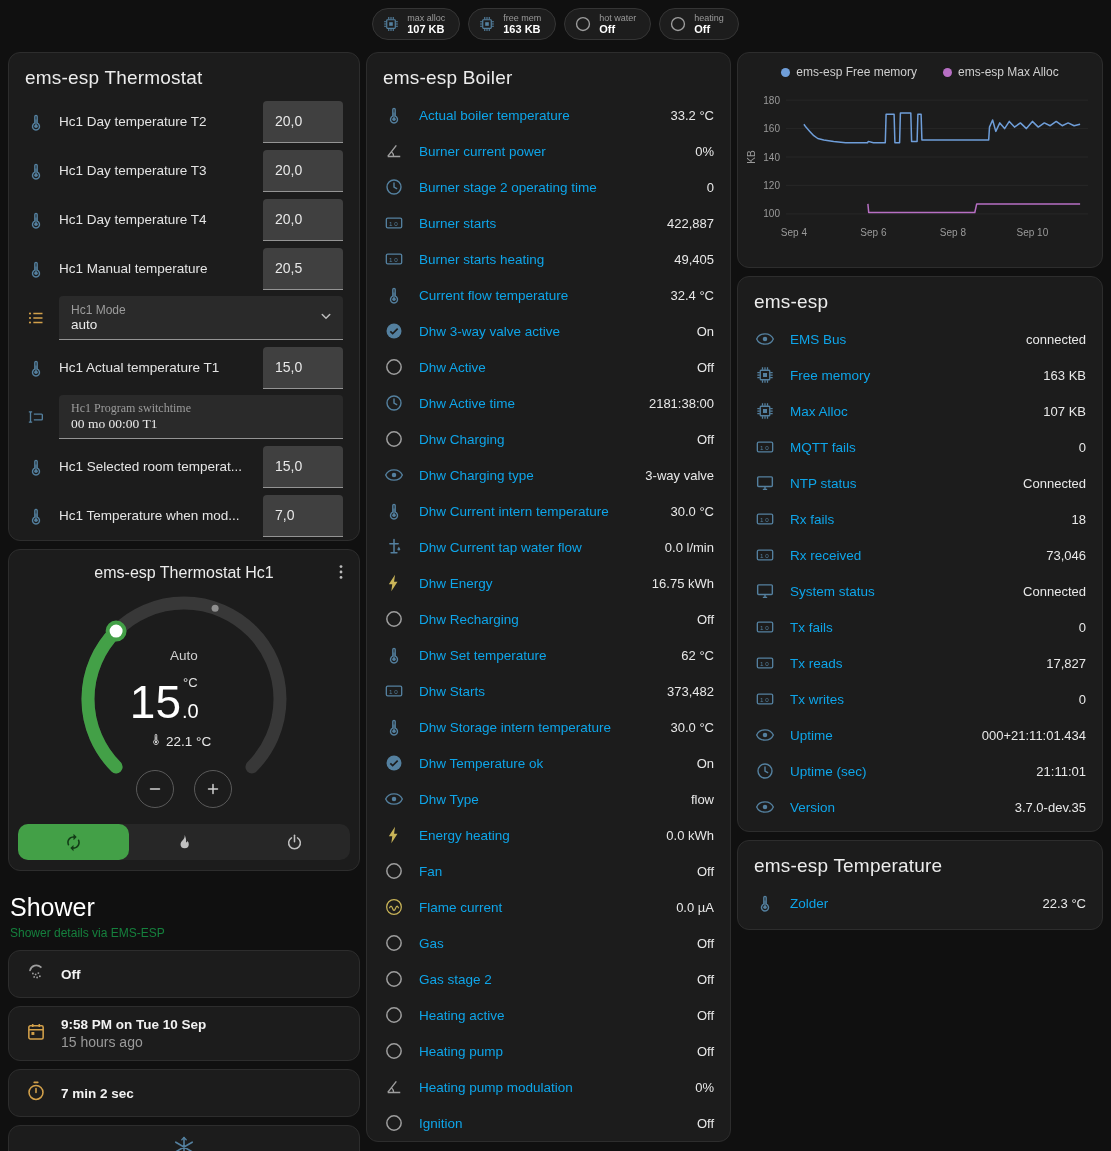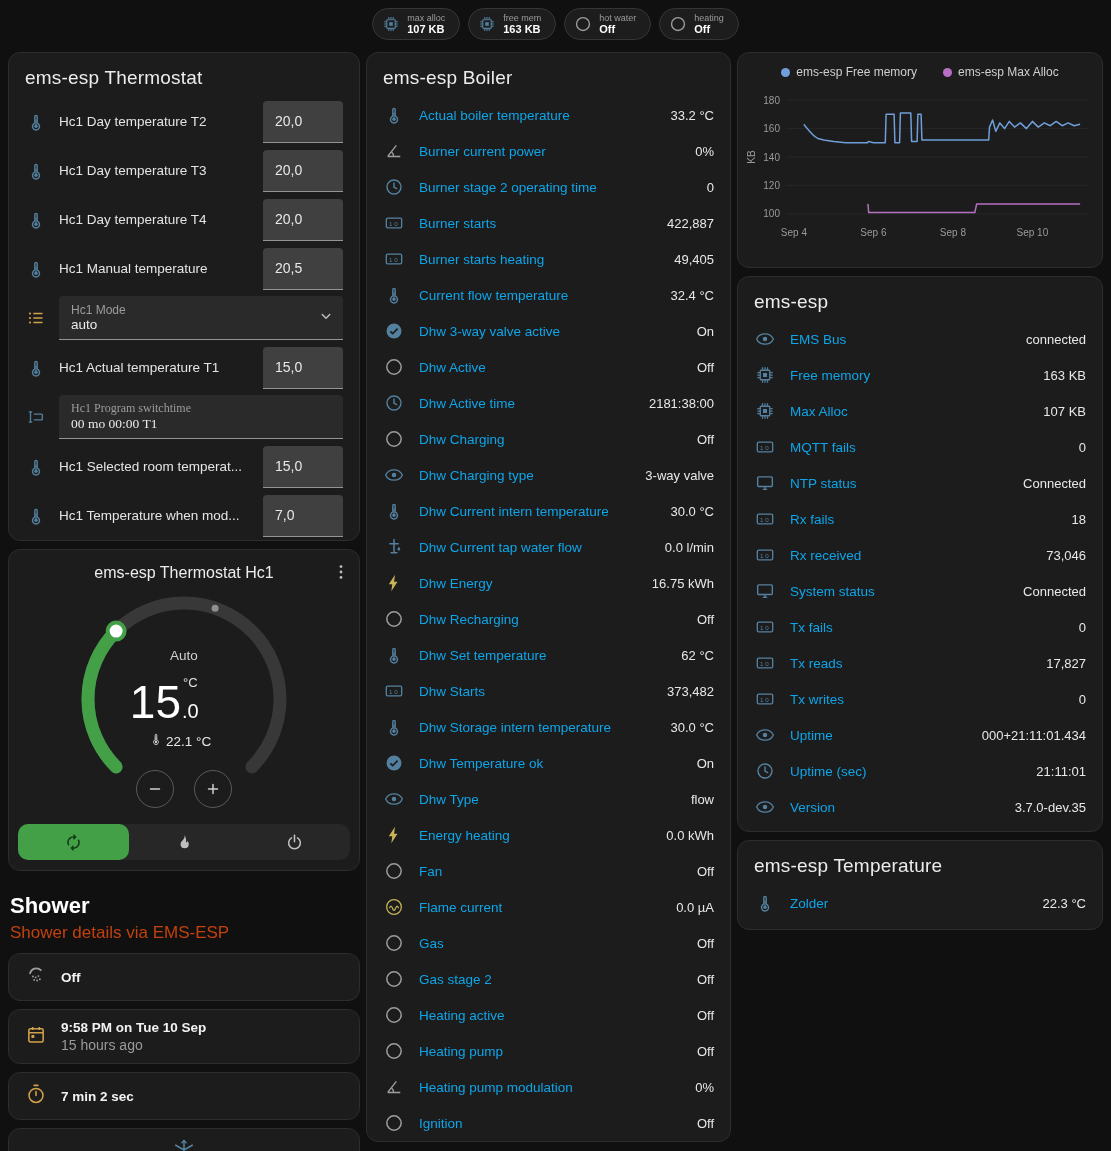--- a/index.html
+++ b/index.html
@@ -41,22 +41,22 @@
   .dial-title { font-size:16px; color:#ececec; font-weight:500; }
   .menu-btn { position:absolute; right:8px; top:12px; background:none; border:none; cursor:pointer; }
   .dial-wrap { display:flex; justify-content:center; margin-top:2px; }
   .dial-btns { display:flex; justify-content:center; gap:20px; margin-top:-48px; position:relative; }
   .round-btn { width:38px; height:38px; border-radius:50%; border:1px solid #5a5a5a; background:transparent;
     display:flex; align-items:center; justify-content:center; cursor:pointer; }
   .modes { display:flex; margin:16px 9px 10px; background:#272727; border-radius:10px; height:36px; }
   .mode-btn { flex:1; display:flex; align-items:center; justify-content:center; background:none; border:none; cursor:pointer; border-radius:10px; }
   .mode-btn.active { background:#43a047; }
 
-  .section-title { font-size:22px; font-weight:700; color:#fff; padding:14px 2px 0; }
-  .section-sub { font-size:17px; color:#c2410c; padding:4px 2px 2px; }
+  .section-title { font-size:25px; font-weight:400; color:#fff; padding:14px 2px 0; }
+  .section-sub { font-size:12px; color:#15803d; padding:4px 2px 2px; }
   .shower-row { display:flex; align-items:center; gap:14px; padding:10px 16px; }
   .shower-txt { display:flex; flex-direction:column; gap:2px; }
   .shower-primary { font-size:13.5px; font-weight:700; color:#f2f2f2; }
   .shower-secondary { font-size:14px; color:#9a9a9a; }
   .partial-card { display:flex; justify-content:center; padding-top:9px; height:46px; }
 
   .legend { display:flex; justify-content:center; gap:26px; padding:12px 8px 2px; }
   .legend-item { display:flex; align-items:center; gap:6px; }
   .legend-dot { width:9px; height:9px; border-radius:50%; }
   .legend-name { font-size:12px; color:#cfcfcf; }

